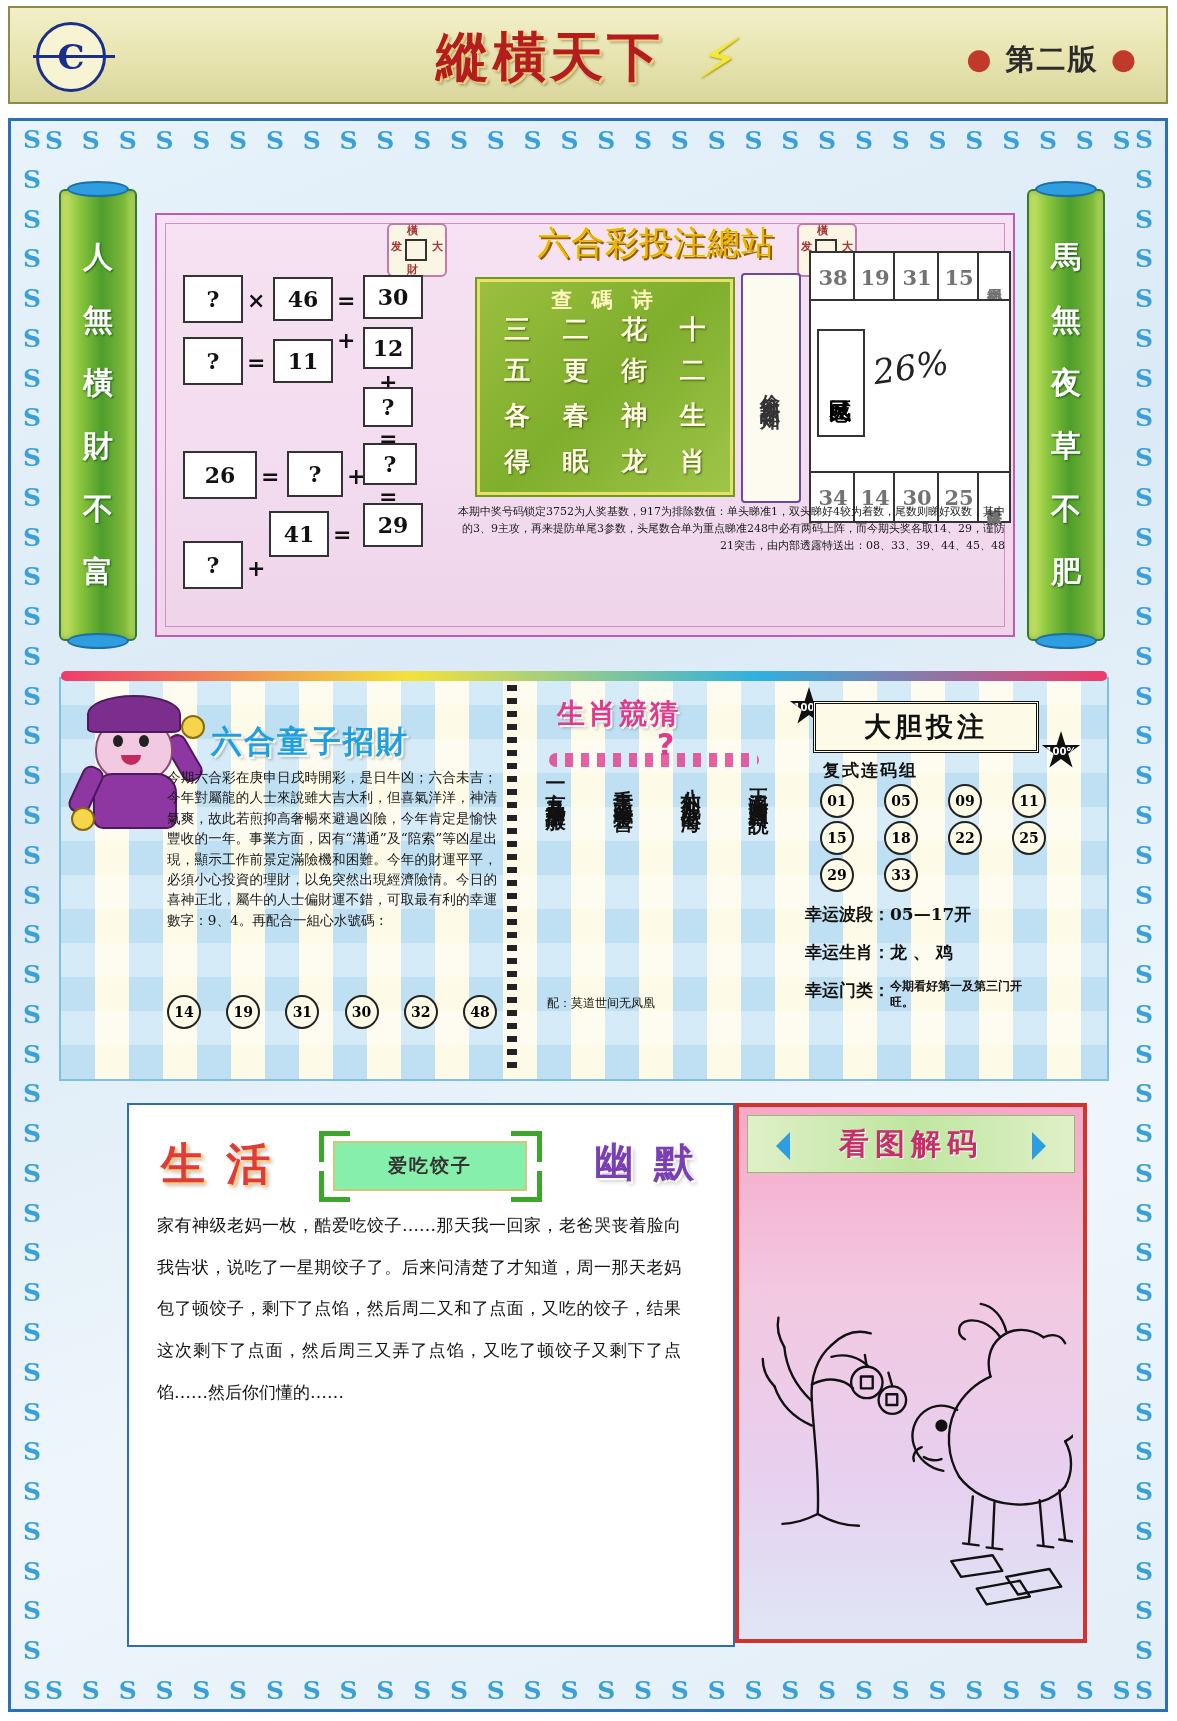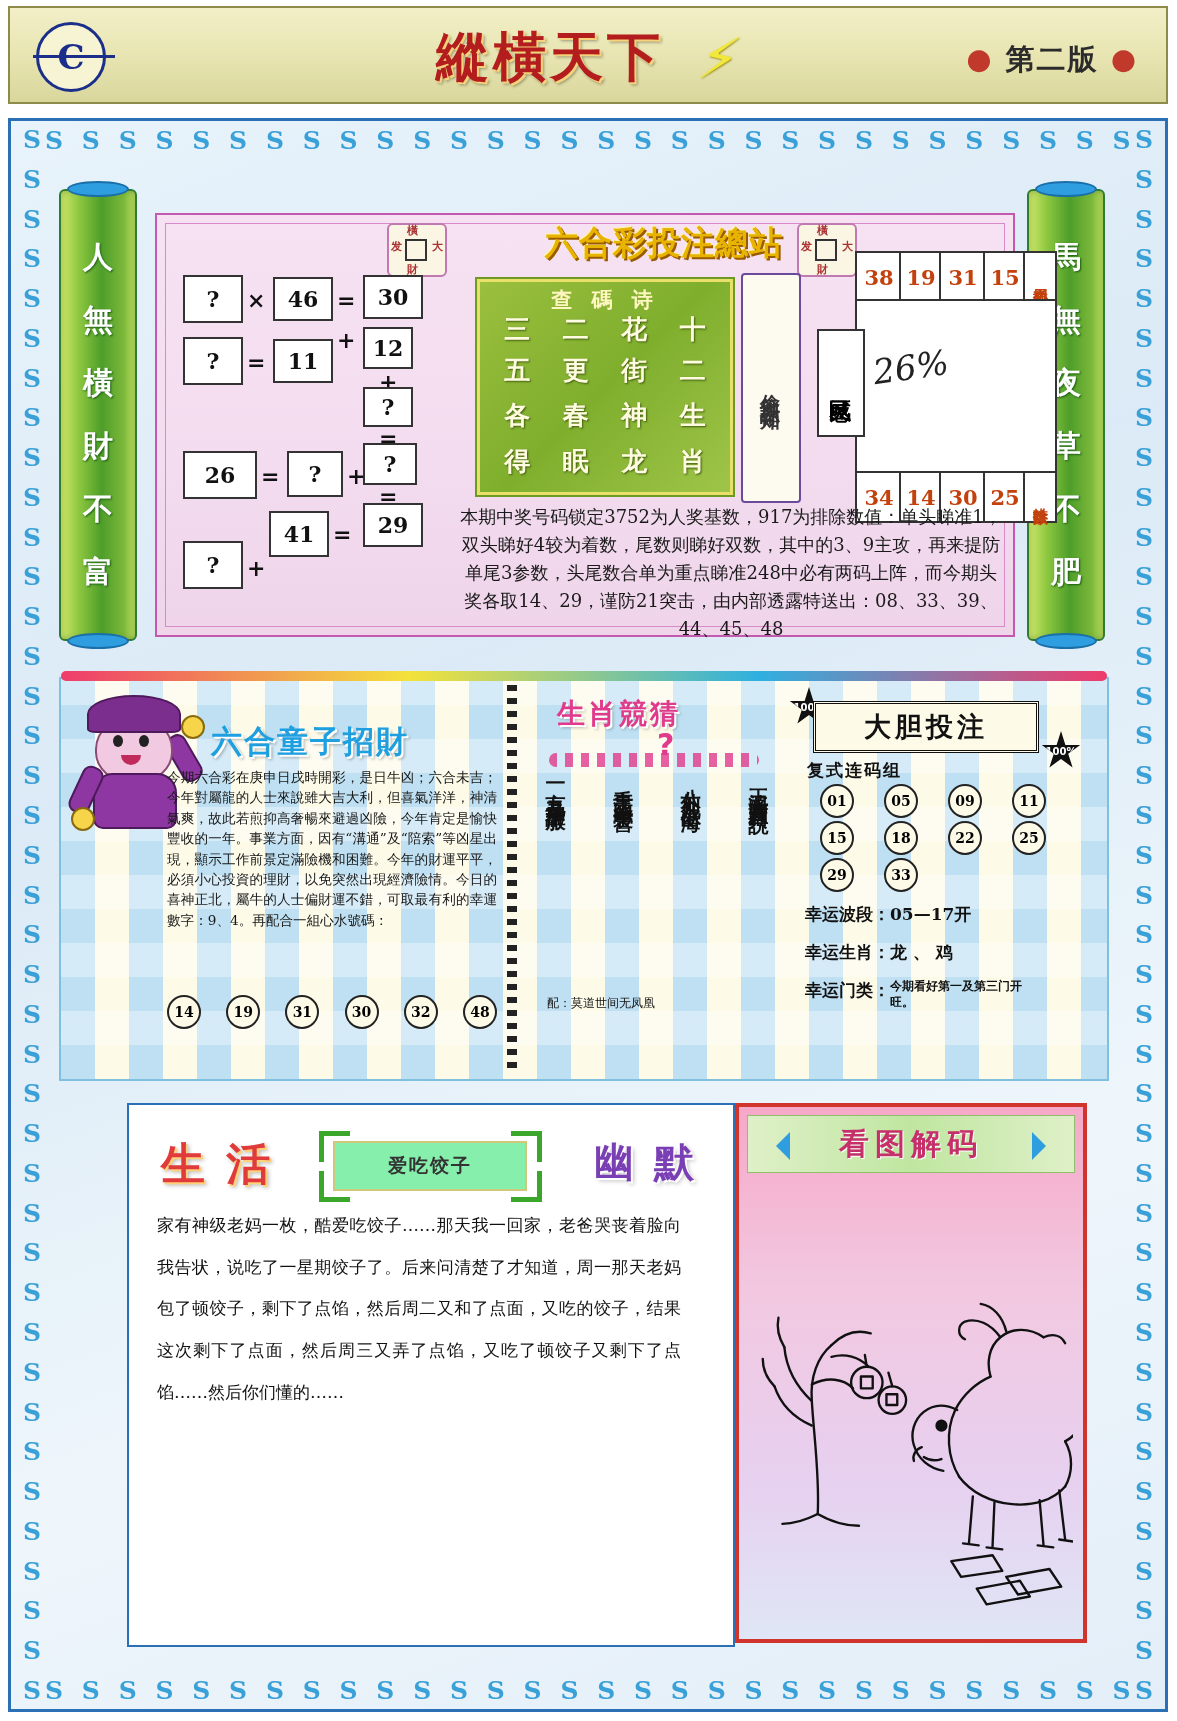--- a/index.html
+++ b/index.html
@@ -112,23 +112,23 @@
   .mainbox{
     position:absolute;left:96px;top:50px;width:856px;height:420px;
     background:linear-gradient(180deg,#f6e2f3 0%,#f3dcef 60%,#efd4ea 100%);
     border:2px solid #c45ab0;
   }
   .mainbox:before{
     content:"";position:absolute;left:8px;top:8px;right:8px;bottom:8px;
     border:1px solid #d98ac9;pointer-events:none;
   }
   .title-main{
-    position:absolute;left:342px;top:6px;width:330px;height:44px;
-    font-family:"DejaVu Serif","Liberation Serif",serif;
-    font-size:33px;font-weight:bold;color:#e8b400;
+    position:absolute;left:334px;top:6px;width:330px;height:44px;
+    font-family:"DejaVu Serif","Liberation Serif",serif;
+    font-size:33px;font-weight:normal;color:#e8b400;
     text-shadow:2px 2px 0 #9a5b00,-1px -1px 0 #fff3b0;
     display:flex;align-items:center;justify-content:center;
     letter-spacing:1px;
   }
   .hbadge{
     position:absolute;width:56px;height:50px;border:2px solid #c07ab0;border-radius:6px;
     background:#fbf5e4;font-size:11px;color:#a33;font-weight:bold;
   }
   .hbadge .c{position:absolute;left:16px;top:14px;width:22px;height:22px;border:2px solid #333;box-sizing:border-box;}
   .hbadge .t1{position:absolute;left:18px;top:-2px;}
@@ -184,40 +184,40 @@
     font-size:20px;font-weight:bold;color:#333;letter-spacing:4px;
   }
 
   .grid-right{
     position:absolute;left:652px;top:36px;width:196px;height:320px;
   }
   .gcell{
     position:absolute;border:2px solid #333;background:#fff;
     display:flex;align-items:center;justify-content:center;
     font-family:"DejaVu Serif","Liberation Serif",serif;
-    font-size:21px;font-weight:bold;color:#c2410c;margin-left:46px;
+    font-size:21px;font-weight:bold;color:#737373;
   }
   .gcell.vert{writing-mode:vertical-rl;text-orientation:upright;font-size:15px;letter-spacing:1px;}
   .ling{
     position:absolute;left:8px;top:78px;width:44px;height:104px;
     border:2px solid #333;background:#fff;
     writing-mode:vertical-rl;text-orientation:upright;
     display:flex;align-items:center;justify-content:center;
     font-size:22px;font-weight:bold;font-family:"DejaVu Serif","Liberation Serif",serif;
   }
   .hand{
     position:absolute;left:64px;top:96px;
     font-size:34px;color:#222;font-family:"DejaVu Serif","Liberation Serif",serif;
     transform:rotate(-8deg);font-style:italic;
   }
 
   .note{
     position:absolute;left:300px;top:288px;width:548px;
     font-family:"DejaVu Serif","Liberation Serif",serif;
-    font-size:18px;line-height:1.55;color:#1a1a1a;text-align:center;
+    font-size:11px;line-height:1.55;color:#1a1a1a;text-align:right;
   }
 
   
   .sec2{
     position:absolute;left:10px;top:520px;width:1046px;height:400px;
     background:
       repeating-linear-gradient(0deg,transparent 0 34px,rgba(255,255,255,.35) 34px 68px),
       repeating-linear-gradient(90deg,#bfe0f2 0 34px,#fdfbe8 34px 68px);
     border:2px solid #7fbfe0;
   }
@@ -303,21 +303,21 @@
     font-size:27px;font-weight:bold;letter-spacing:4px;color:#111;
   }
   .star{
     position:absolute;width:40px;height:40px;background:#111;color:#fff;
     clip-path:polygon(50% 0,61% 35%,98% 35%,68% 57%,79% 91%,50% 70%,21% 91%,32% 57%,2% 35%,39% 35%);
     display:flex;align-items:center;justify-content:center;font-size:10px;font-weight:bold;
   }
   .star.s1{left:0;top:0;}
   .star.s2{right:18px;top:44px;}
   .bet-sub{
-    position:absolute;left:18px;top:72px;
+    position:absolute;left:34px;top:72px;
     font-family:"DejaVu Serif","Liberation Serif",serif;
     font-size:17px;font-weight:bold;color:#111;letter-spacing:2px;
   }
   .bet-grid{
     position:absolute;left:16px;top:96px;width:256px;height:110px;
     display:grid;grid-template-columns:repeat(4,1fr);grid-template-rows:repeat(3,1fr);
     align-items:center;justify-items:center;
   }
   .betline{
     position:absolute;left:16px;

